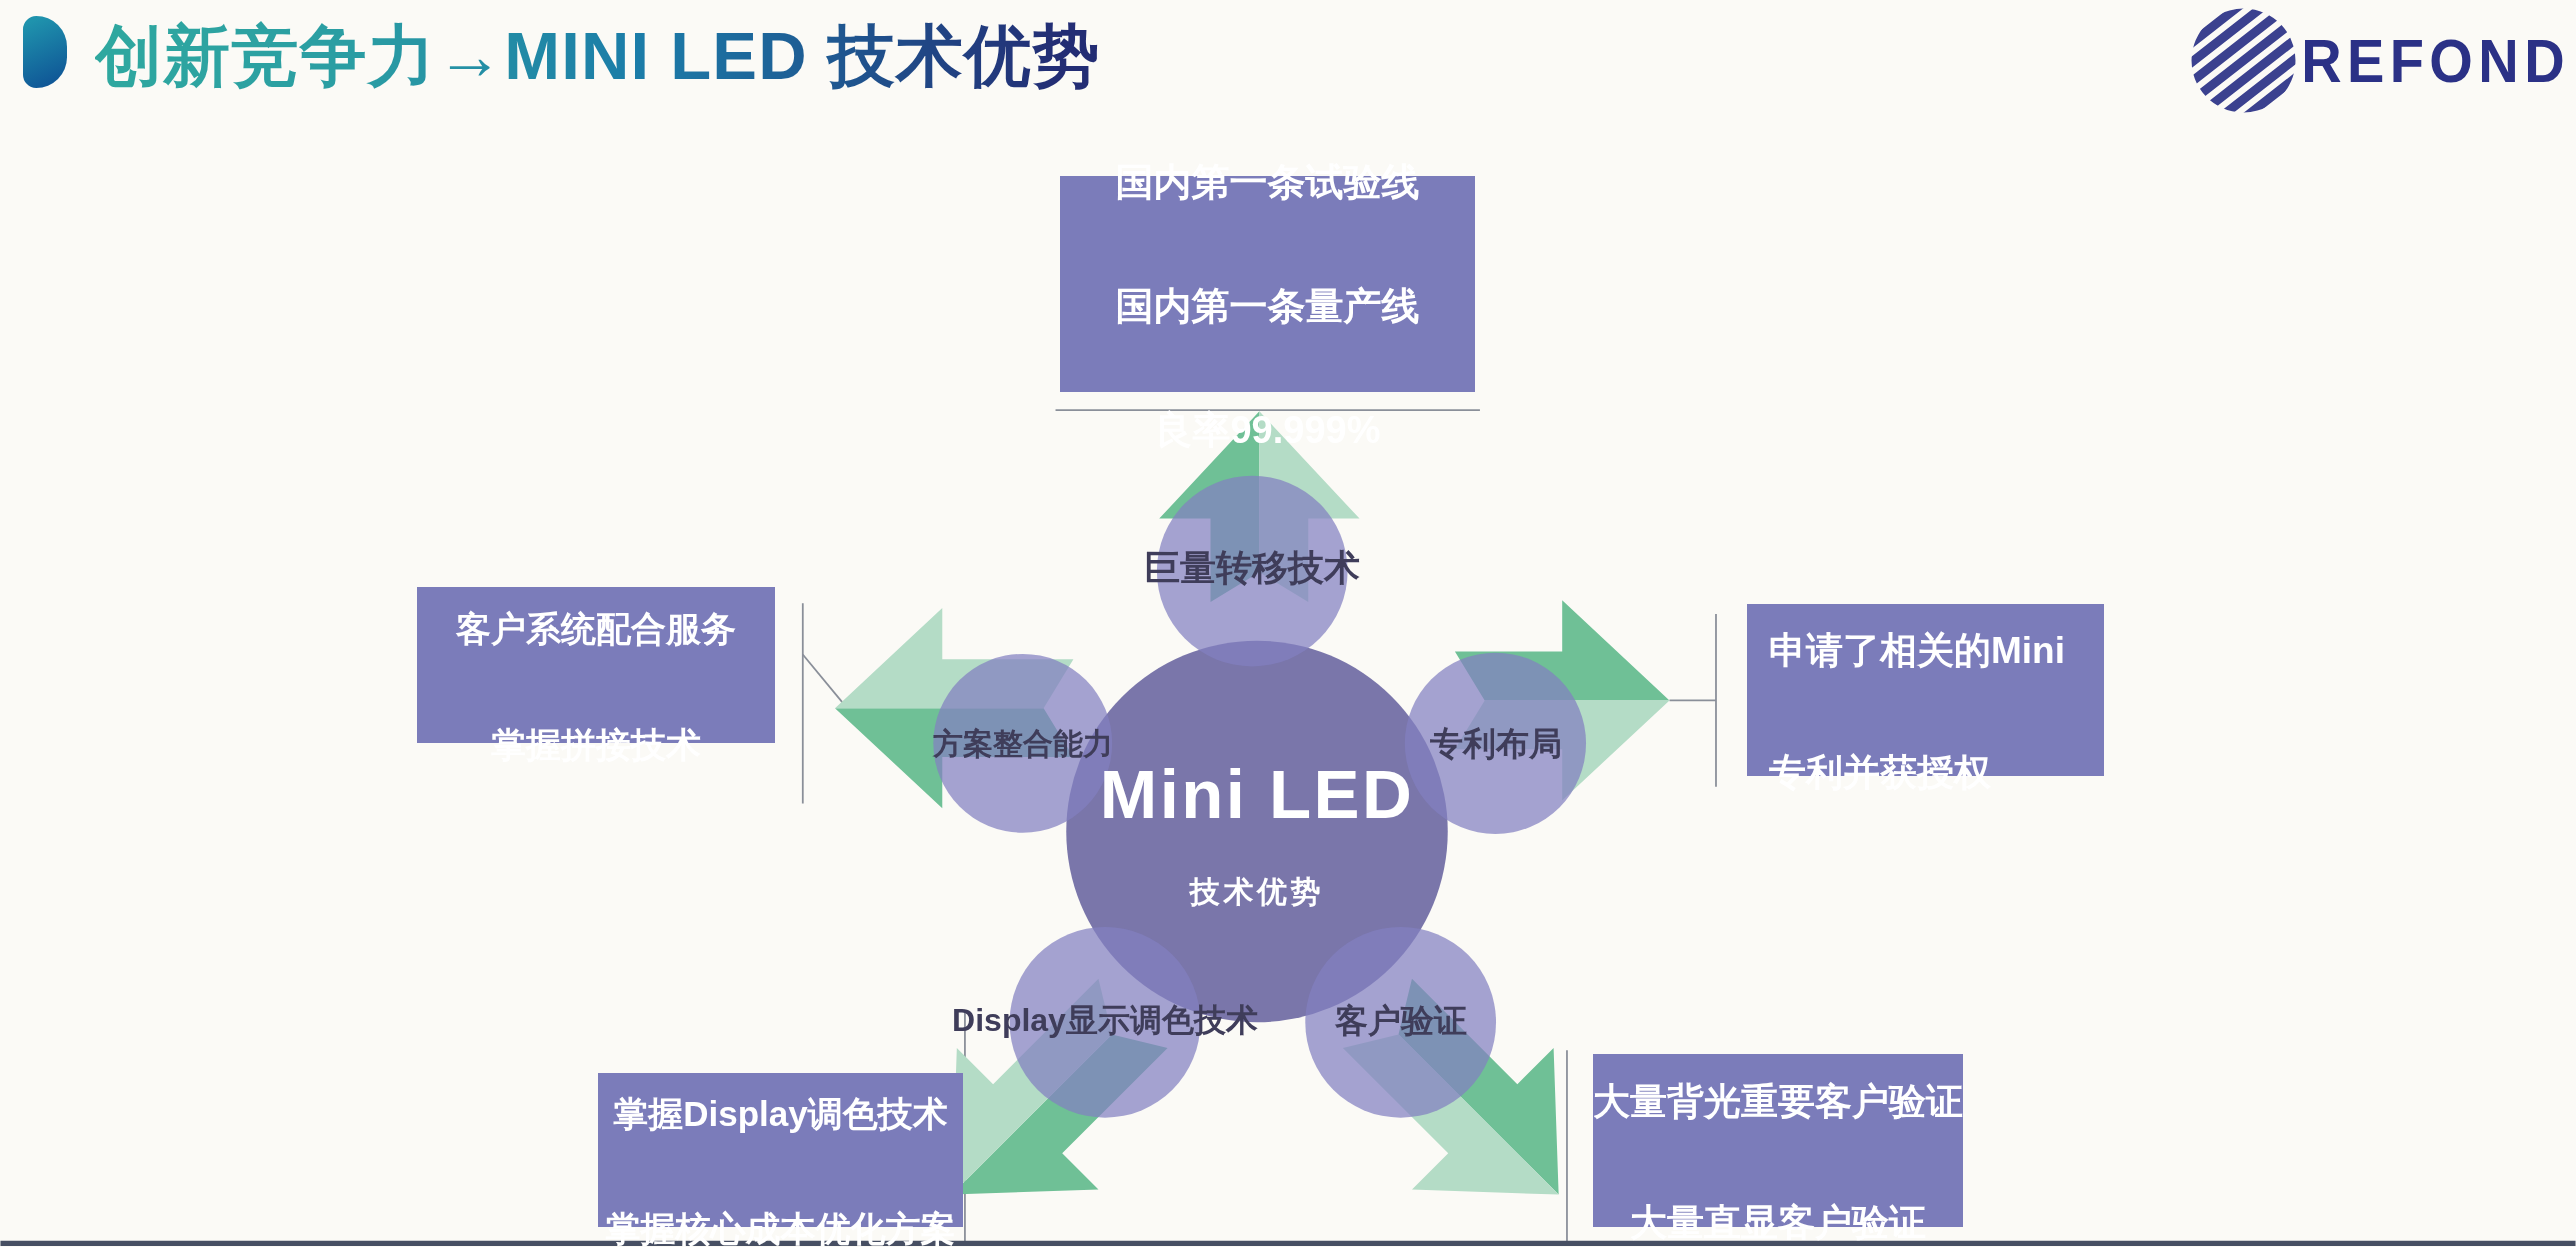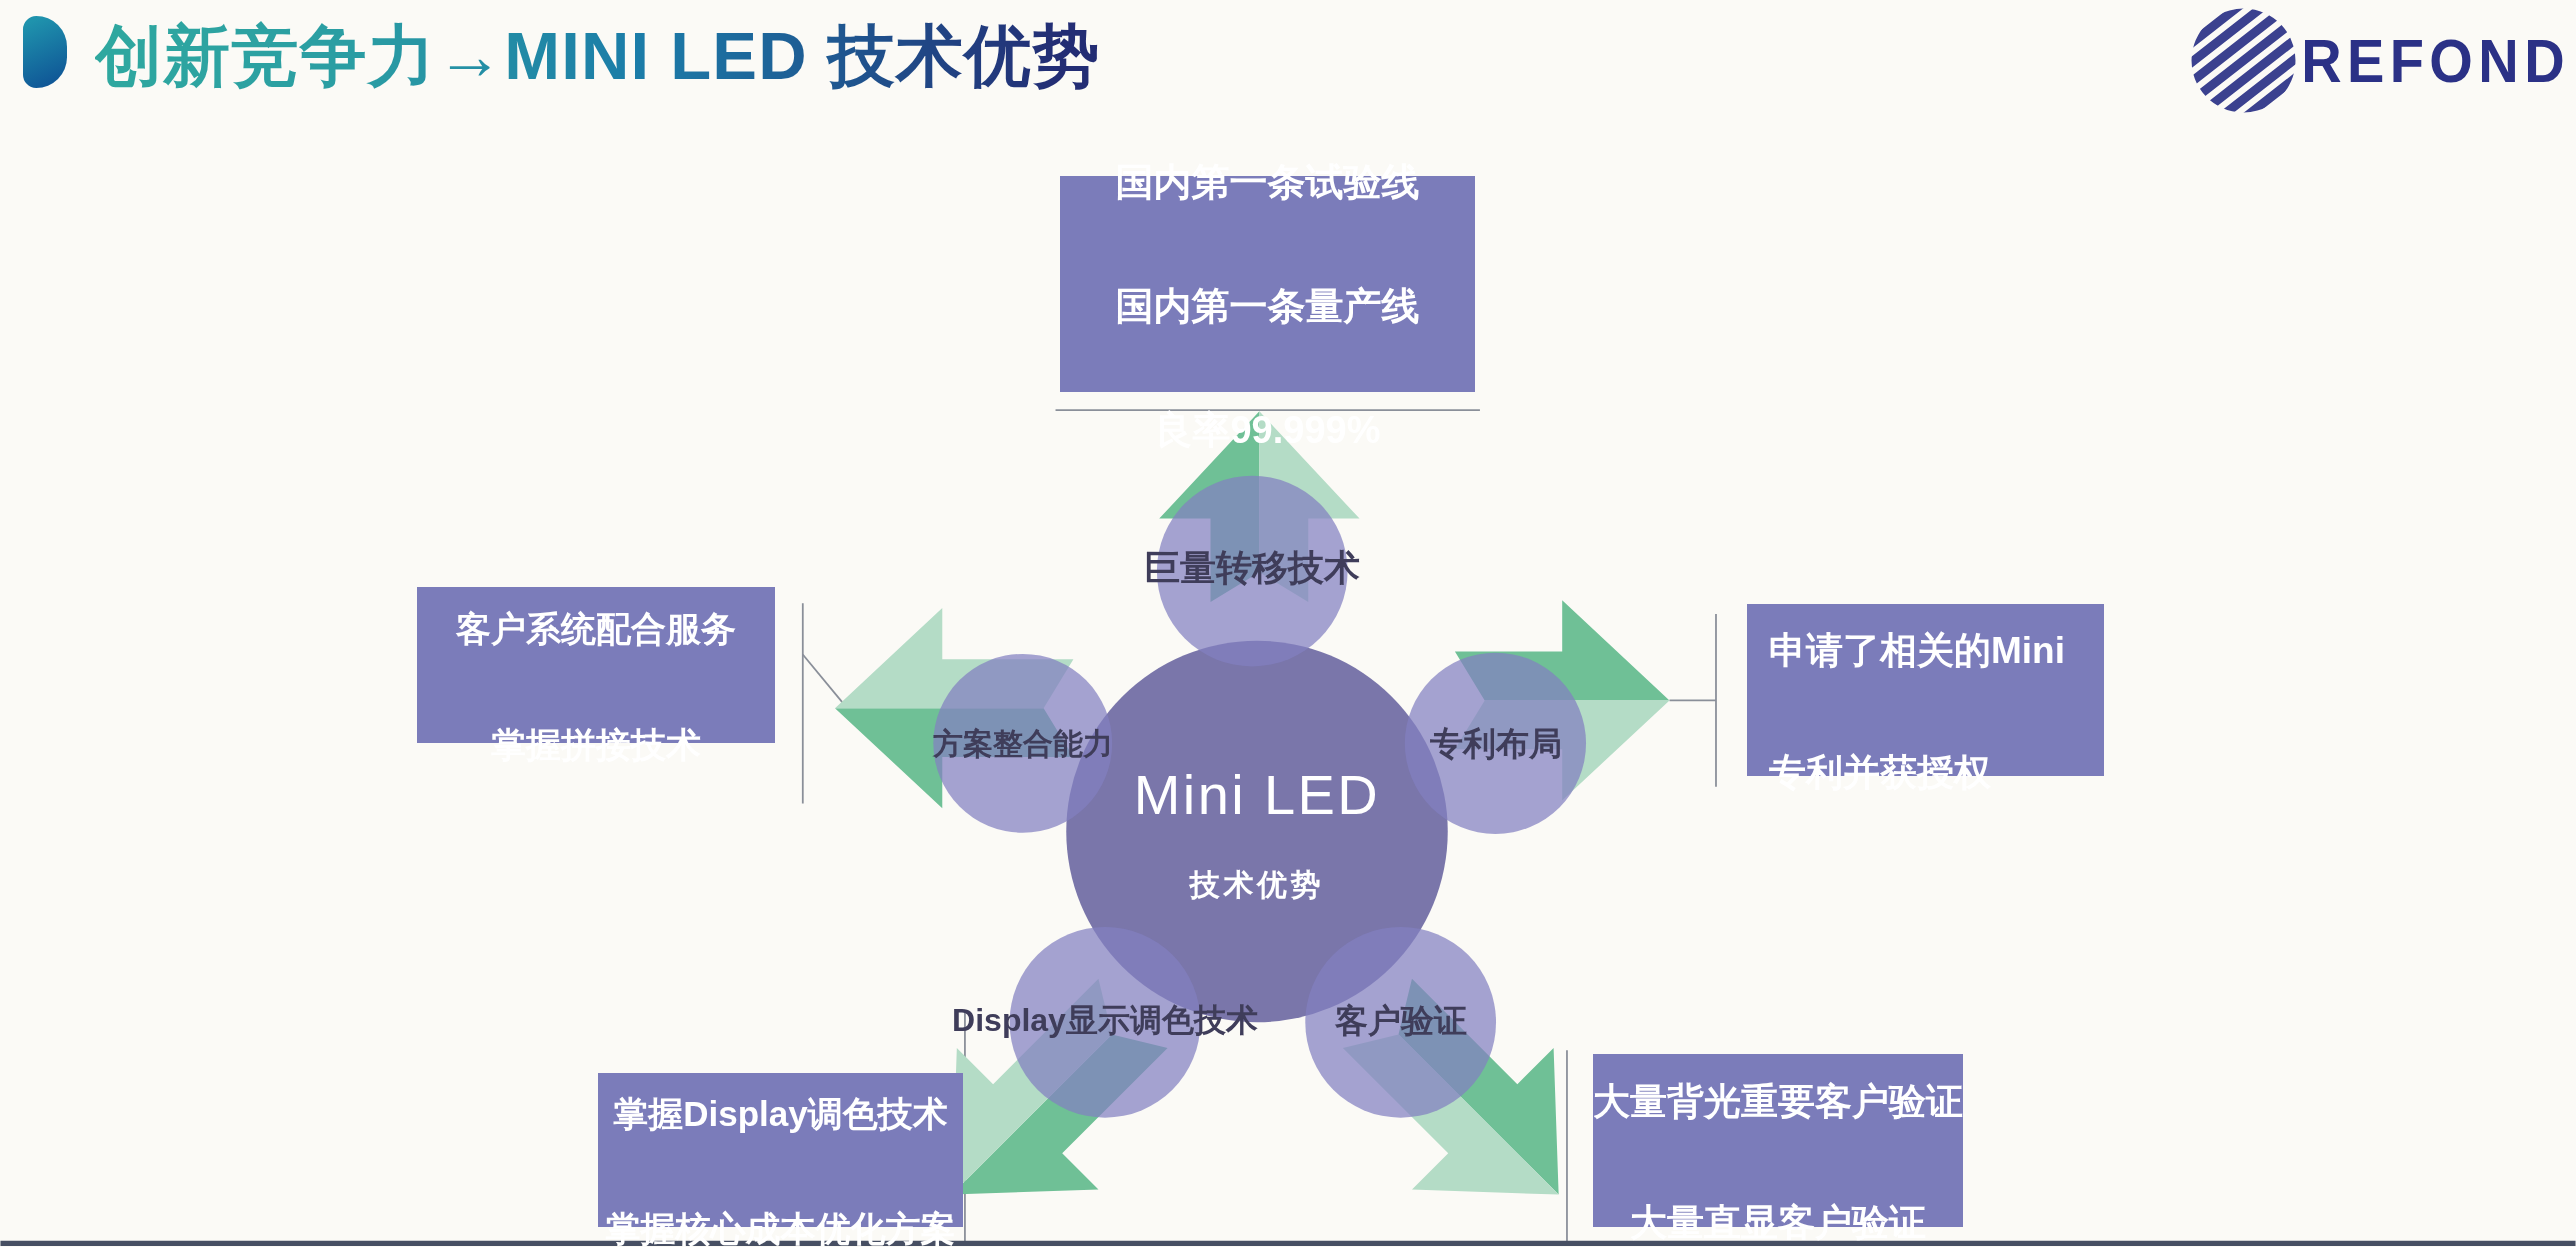--- a/index.html
+++ b/index.html
@@ -45,21 +45,21 @@
   .thin{stroke:var(--line);stroke-width:3;fill:none;}
   .baseline{stroke:var(--bottom-line);stroke-width:9;fill:none;}
   .stripe{stroke:#3b418f;stroke-width:16;stroke-linecap:round;}
 
   
   .circle-label{position:absolute;display:flex;flex-direction:row;align-items:center;
     justify-content:center;text-align:center;color:var(--text-dark);font-weight:700;
     transform:translate(-50%,-50%);line-height:1.55;}
   .center-label{position:absolute;transform:translate(-50%,-50%);display:flex;
     flex-direction:column;align-items:center;gap:38px;color:var(--text-white);text-align:center;}
-  .center-label .l1{font-size:56px;font-weight:400;letter-spacing:2.4px;}
+  .center-label .l1{font-size:69px;font-weight:700;letter-spacing:2.4px;}
   .center-label .l2{font-size:30px;font-weight:700;letter-spacing:3.6px;}
 
   .callout{position:absolute;background:var(--purple-box);color:var(--text-white);
     display:flex;flex-direction:column;justify-content:center;font-weight:700;}
   .callout .ln{width:100%;text-align:center;margin-top:44px;}
   .callout-top{left:1060px;top:176px;width:415px;height:216px;font-size:38px;gap:29px;}
   .callout-left{left:417px;top:587px;width:358px;height:156px;font-size:35px;gap:25px;}
   .callout-right{left:1747px;top:604px;width:357px;height:172px;font-size:37px;gap:27.4px;
     padding-left:22px;}
   .callout-right .ln{text-align:left;}

